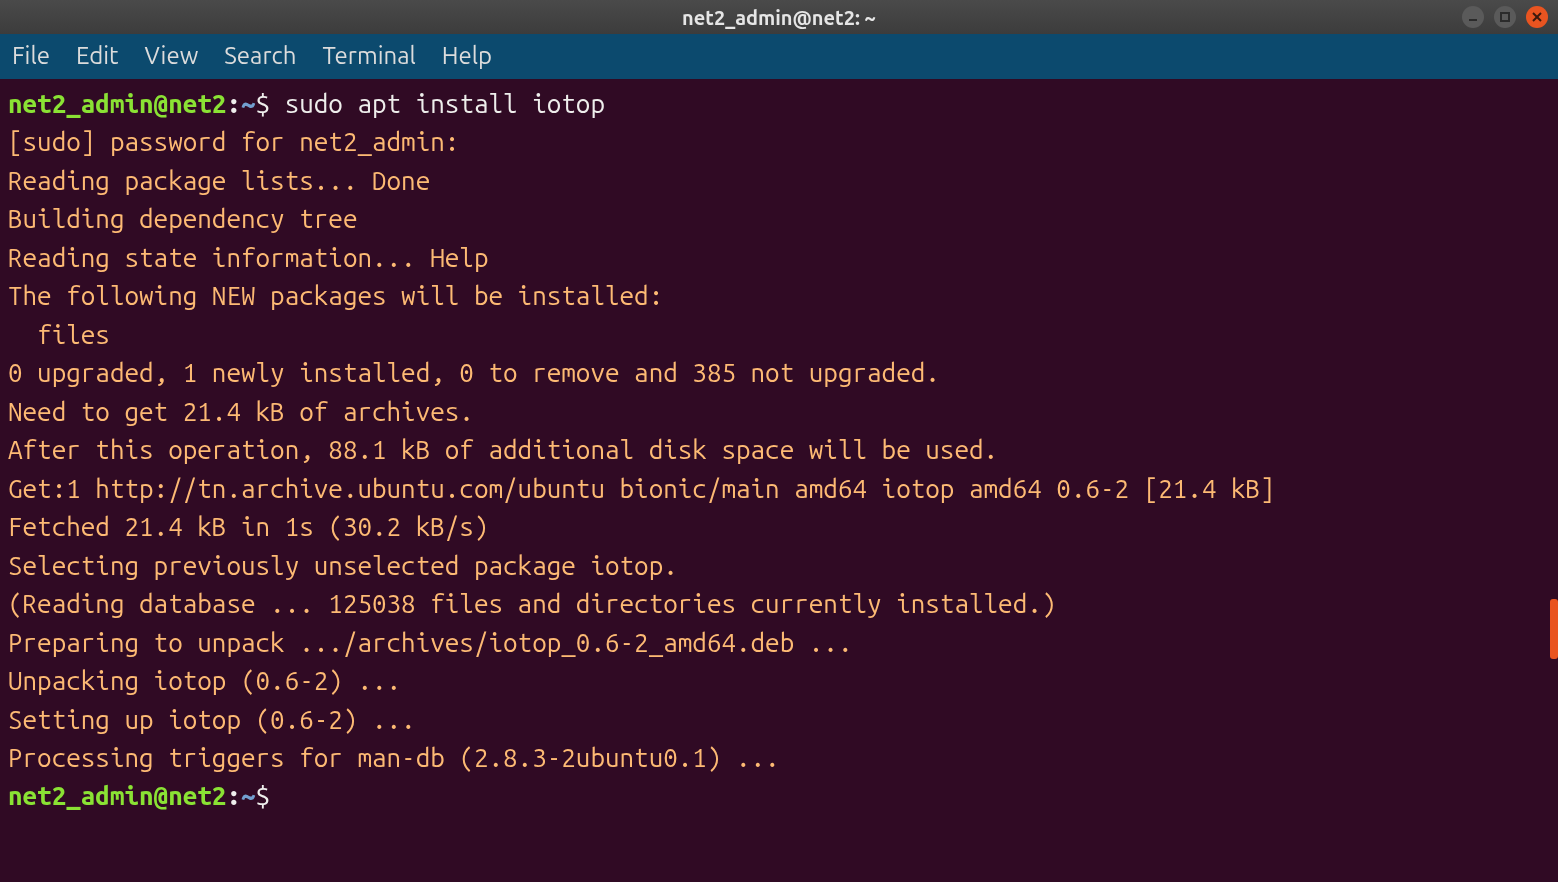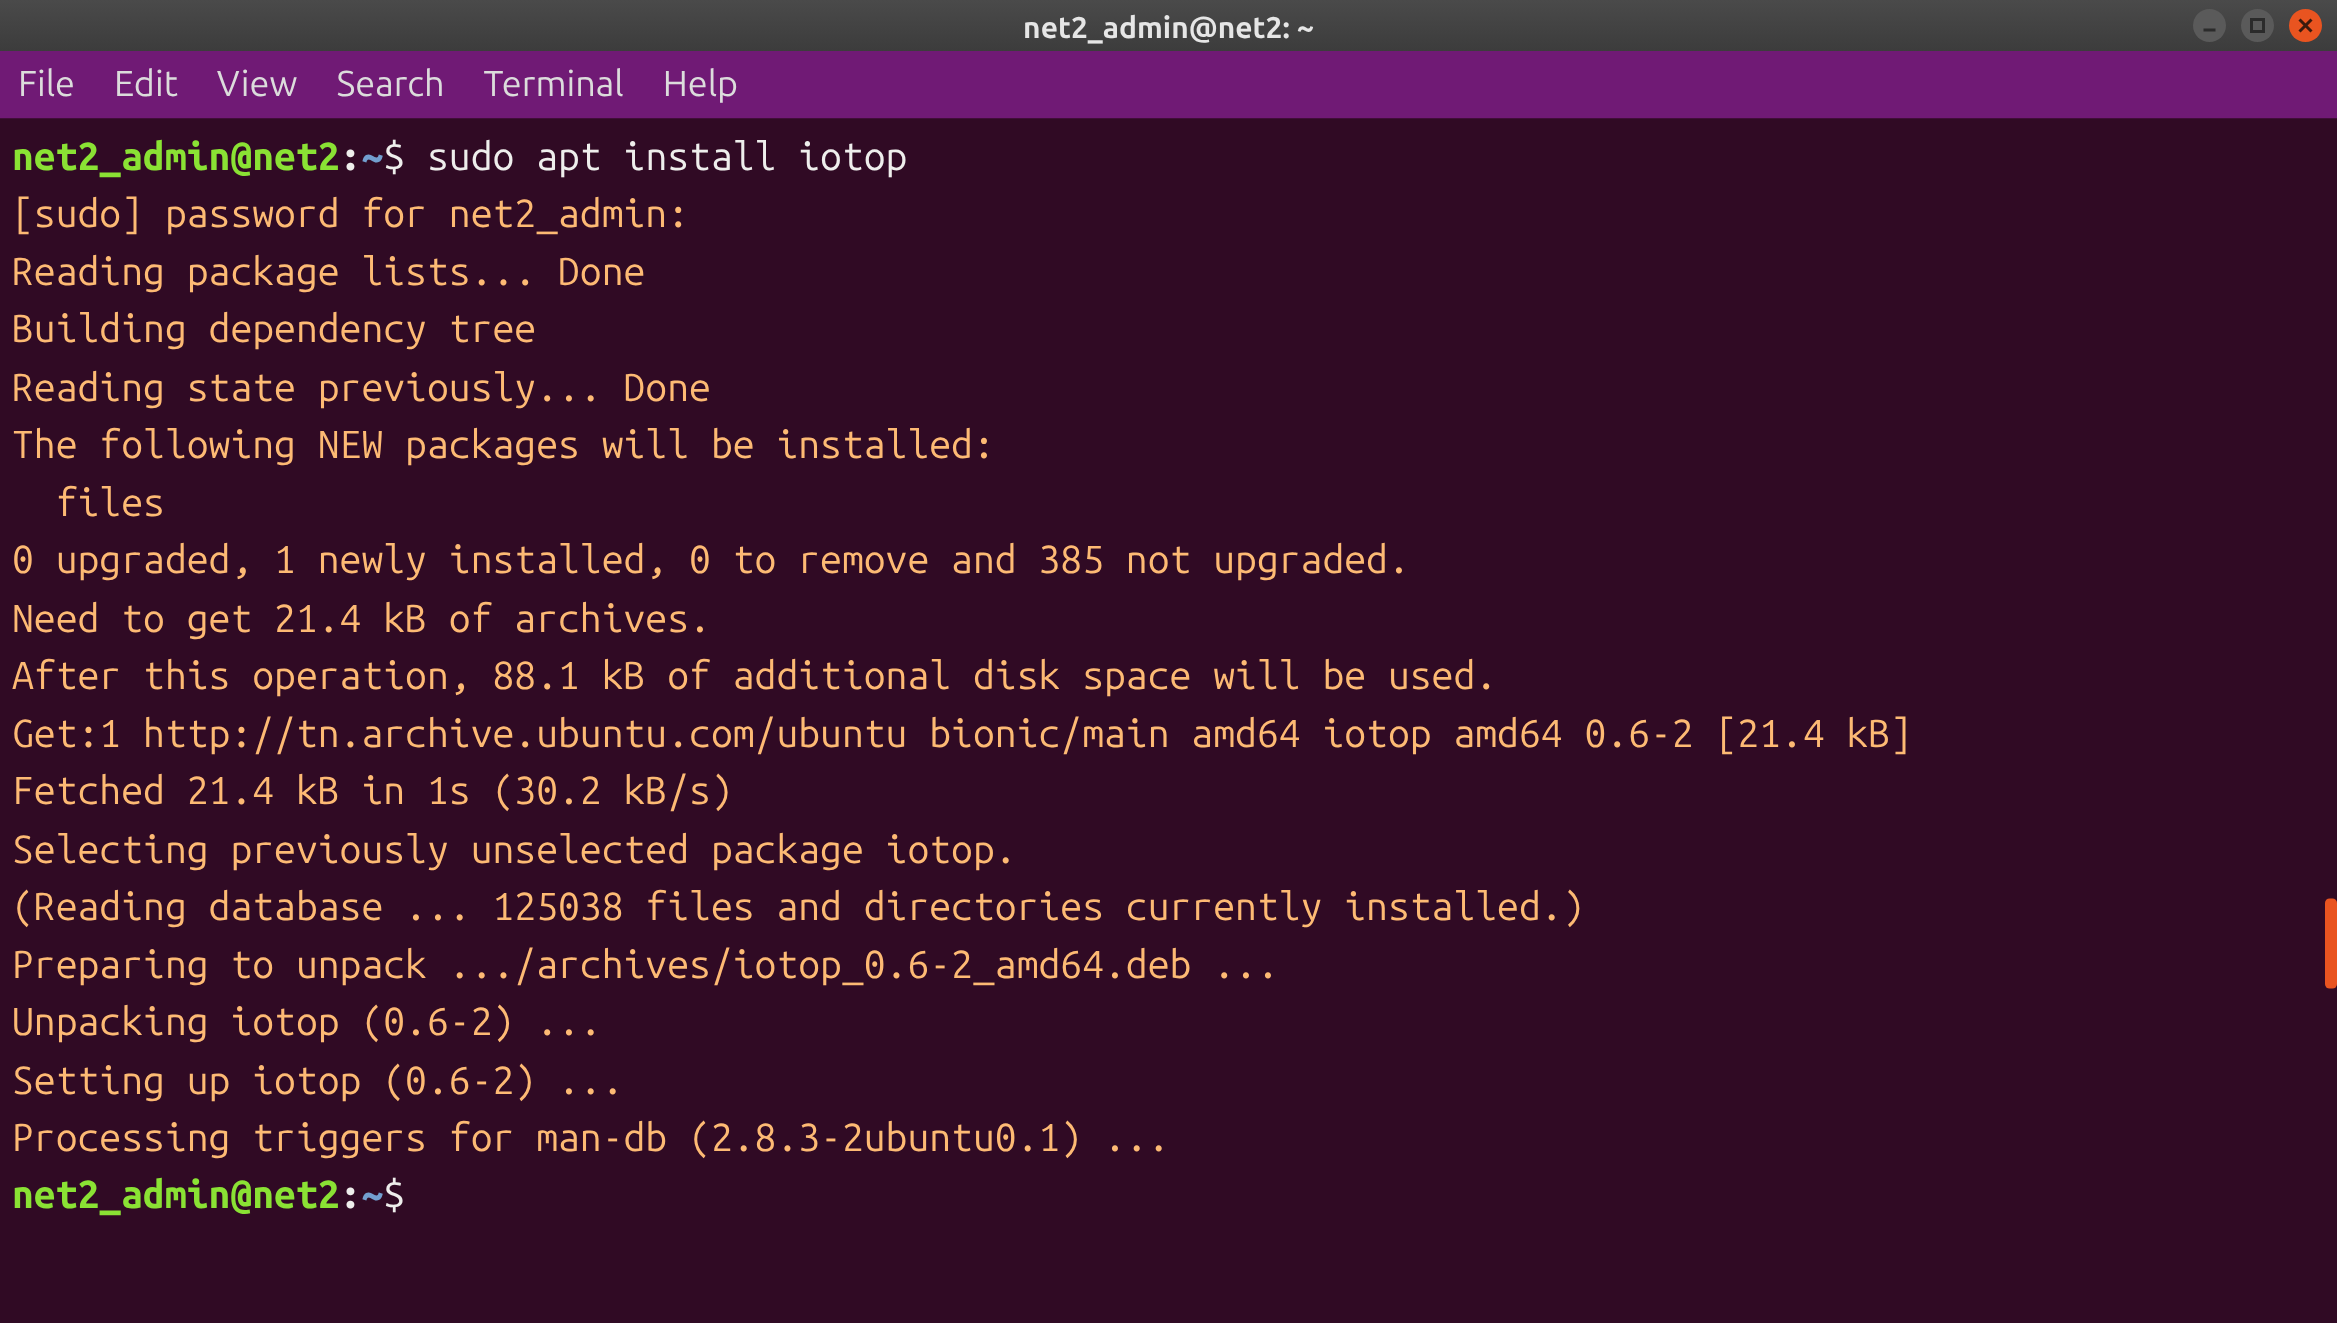--- a/index.html
+++ b/index.html
@@ -51,21 +51,21 @@
     display: flex;
     align-items: center;
     justify-content: center;
     color: #2b2b2b;
     font-size: 13px;
     cursor: pointer;
   }
   .win-btn.close { background: #e95420; color: #3a1a0e; }
   .win-btn svg { width: 12px; height: 12px; }
   .menubar {
-    background: #701a75;
+    background: #0c4a6e;
     color: #dcdcdc;
     display: flex;
     gap: 0;
     padding: 6px 10px 8px 12px;
     font-family: Ubuntu, "Segoe UI", sans-serif;
     font-size: 24px;
     font-weight: 400;
     align-items: flex-end;
   }
   .menubar .menu-item {
@@ -134,21 +134,21 @@
     <span class="menu-item">View</span>
     <span class="menu-item">Search</span>
     <span class="menu-item">Terminal</span>
     <span class="menu-item">Help</span>
   </div>
 
   <div class="terminal"><span class="prompt-user">net2_admin@net2</span><span class="prompt-colon">:</span><span class="prompt-path">~</span><span class="prompt-dollar">$</span> <span class="cmd">sudo apt install iotop</span>
 <span class="out">[sudo] password for net2_admin:</span>
 <span class="out">Reading package lists... Done</span>
 <span class="out">Building dependency tree</span>
-<span class="out">Reading state previously... Done</span>
+<span class="out">Reading state information... Help</span>
 <span class="out">The following NEW packages will be installed:</span>
 <span class="out">  files</span>
 <span class="out">0 upgraded, 1 newly installed, 0 to remove and 385 not upgraded.</span>
 <span class="out">Need to get 21.4 kB of archives.</span>
 <span class="out">After this operation, 88.1 kB of additional disk space will be used.</span>
 <span class="out">Get:1 http://tn.archive.ubuntu.com/ubuntu bionic/main amd64 iotop amd64 0.6-2 [21.4 kB]</span>
 <span class="out">Fetched 21.4 kB in 1s (30.2 kB/s)</span>
 <span class="out">Selecting previously unselected package iotop.</span>
 <span class="out">(Reading database ... 125038 files and directories currently installed.)</span>
 <span class="out">Preparing to unpack .../archives/iotop_0.6-2_amd64.deb ...</span>

